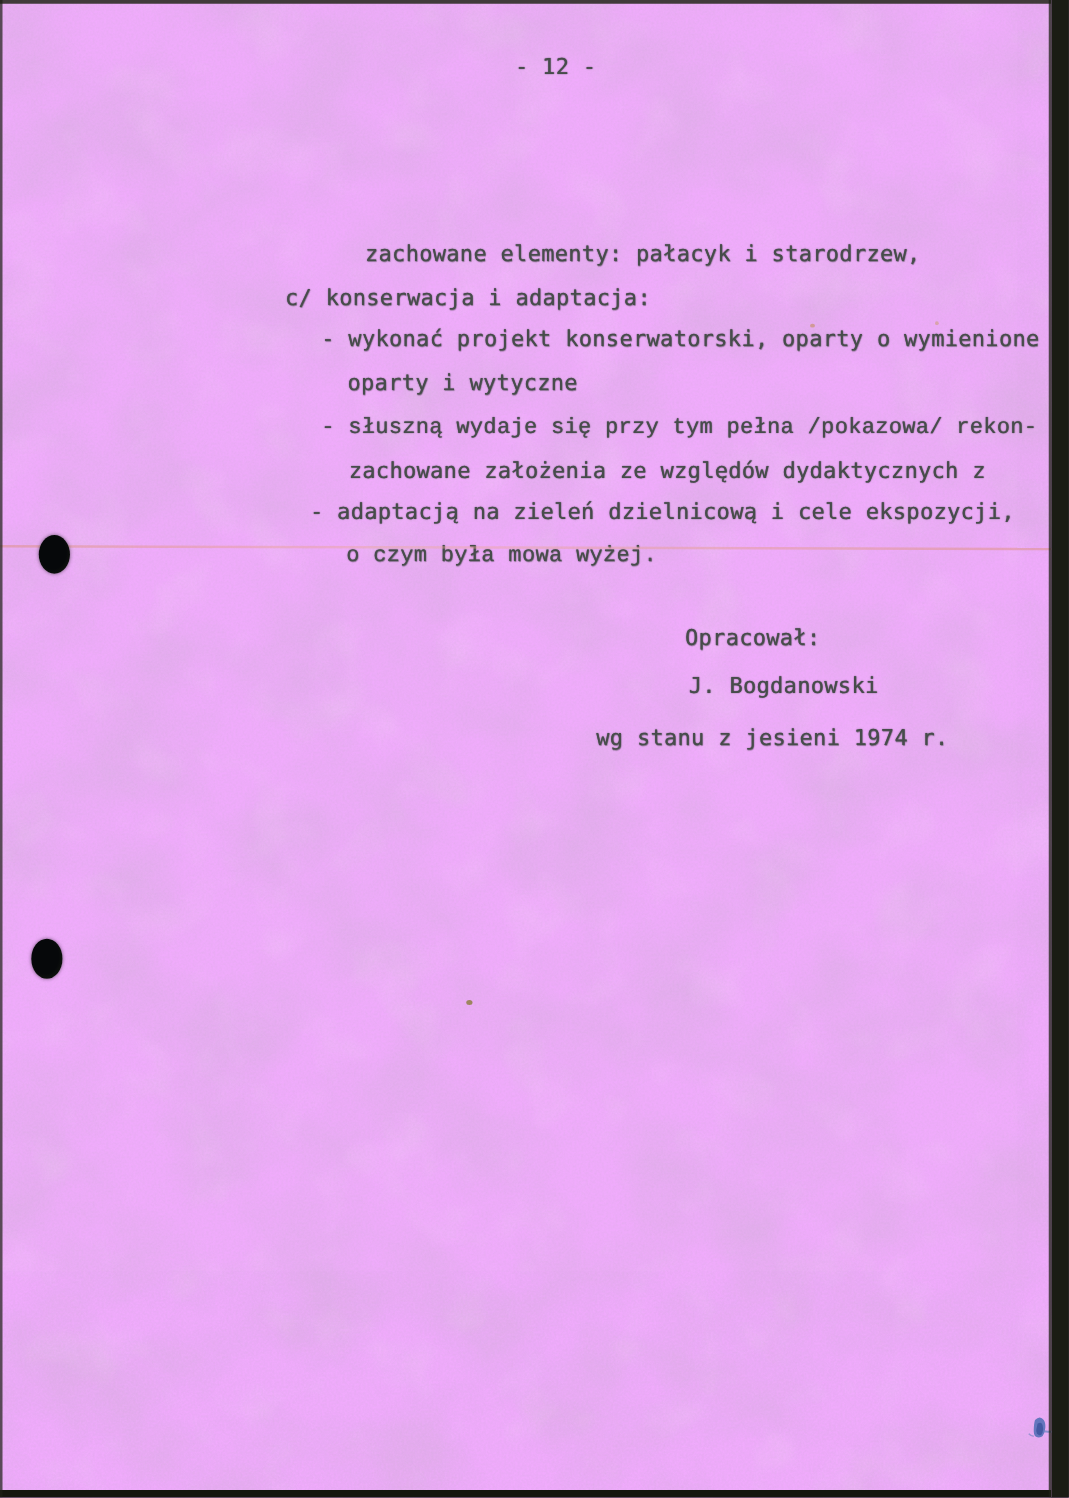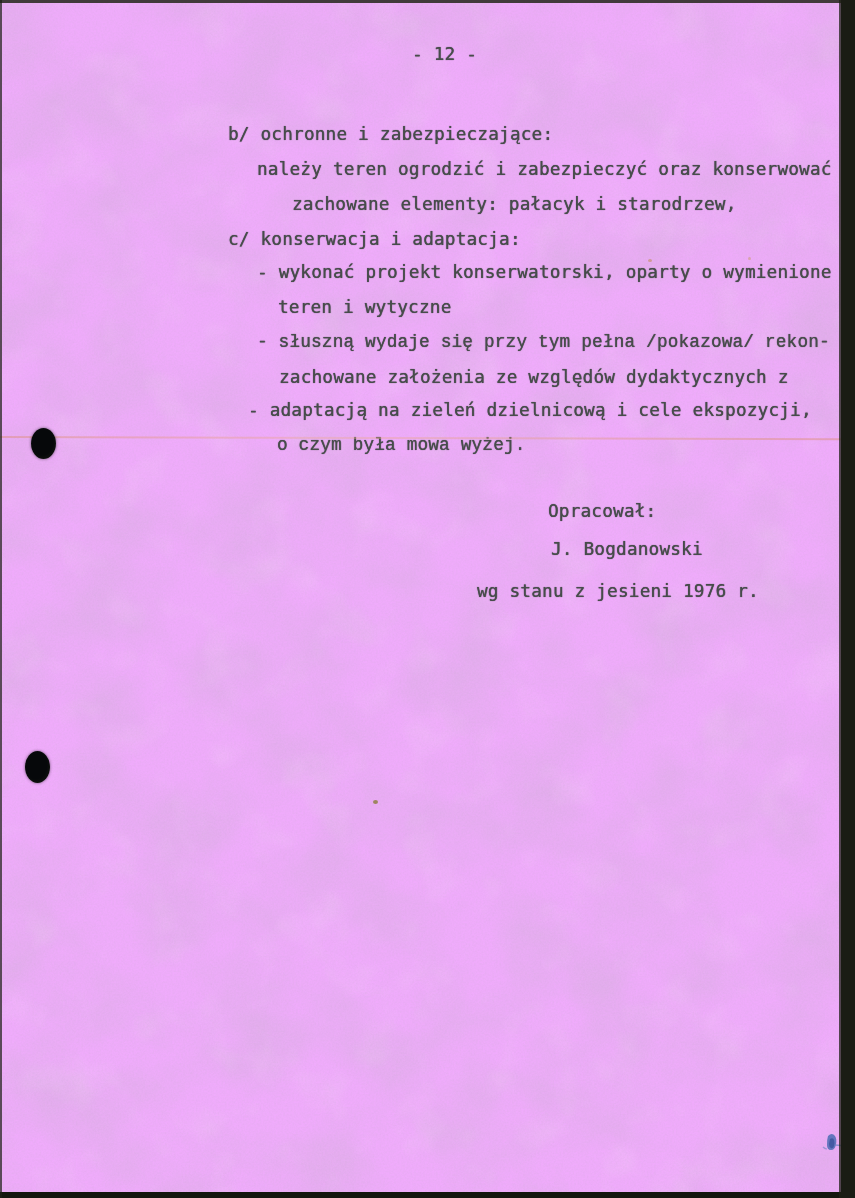--- a/index.html
+++ b/index.html
@@ -75,34 +75,32 @@
 
   <div class="punch punch-1"></div>
   <div class="punch punch-2"></div>
 
   <div class="speck speck-a"></div>
   <div class="speck speck-b"></div>
   <div class="speck speck-c"></div>
 
   <div class="txt" style="left:412px;top:44px;">- 12 -</div>
 
-  <div class="txt" style="left:228px;top:124px;">b/ ochronne i zabezpieczające:</div>
-  <div class="txt" style="left:257px;top:159px;">należy teren ogrodzić i zabezpieczyć oraz konserwować</div>
   <div class="txt" style="left:257px;top:194px;margin-left:35px;">zachowane elementy: pałacyk i starodrzew,</div>
   <div class="txt" style="left:228px;top:229px;">c/ konserwacja i adaptacja:</div>
   <div class="txt" style="left:257px;top:262px;">- wykonać projekt konserwatorski, oparty o wymienione</div>
-  <div class="txt" style="left:278px;top:297px;">teren i wytyczne</div>
+  <div class="txt" style="left:278px;top:297px;">oparty i wytyczne</div>
   <div class="txt" style="left:257px;top:332px;font-family:Liberation Mono, monospace;">- słuszną wydaje się przy tym pełna /pokazowa/ rekon-</div>
   <div class="txt" style="left:279px;top:367px;">zachowane założenia ze względów dydaktycznych z</div>
   <div class="txt" style="left:248px;top:400px;">- adaptacją na zieleń dzielnicową i cele ekspozycji,</div>
   <div class="txt" style="left:277px;top:435px;font-family:Liberation Mono, monospace;">o czym była mowa wyżej.</div>
 
   <div class="txt" style="left:548px;top:501px;">Opracował:</div>
   <div class="txt" style="left:551px;top:539px;">J. Bogdanowski</div>
-  <div class="txt" style="left:477px;top:581px;">wg stanu z jesieni 1976 r.</div>
+  <div class="txt" style="left:477px;top:581px;">wg stanu z jesieni 1974 r.</div>
 
   <svg class="blue-mark" width="44" height="32" aria-hidden="true">
     <path d="M14,6 q4,-4 7,0 q2,3 1,8 q-1,6 -5,6 q-4,0 -4,-5 q0,-6 1,-9 z" fill="#5570b8" opacity="0.9"></path>
     <path d="M16,9 q3,-2 4,1 q1,3 0,6 q-1,3 -3,2 q-2,-1 -2,-4 z" fill="#3f57a0" opacity="0.9"></path>
     <path d="M21,15 q8,1 14,0" stroke="#6d84c2" stroke-width="1.6" fill="none" opacity="0.75"></path>
     <path d="M9,17 q2,2 4,2" stroke="#6d84c2" stroke-width="1.2" fill="none" opacity="0.6"></path>
   </svg>
 
 </div>
 

